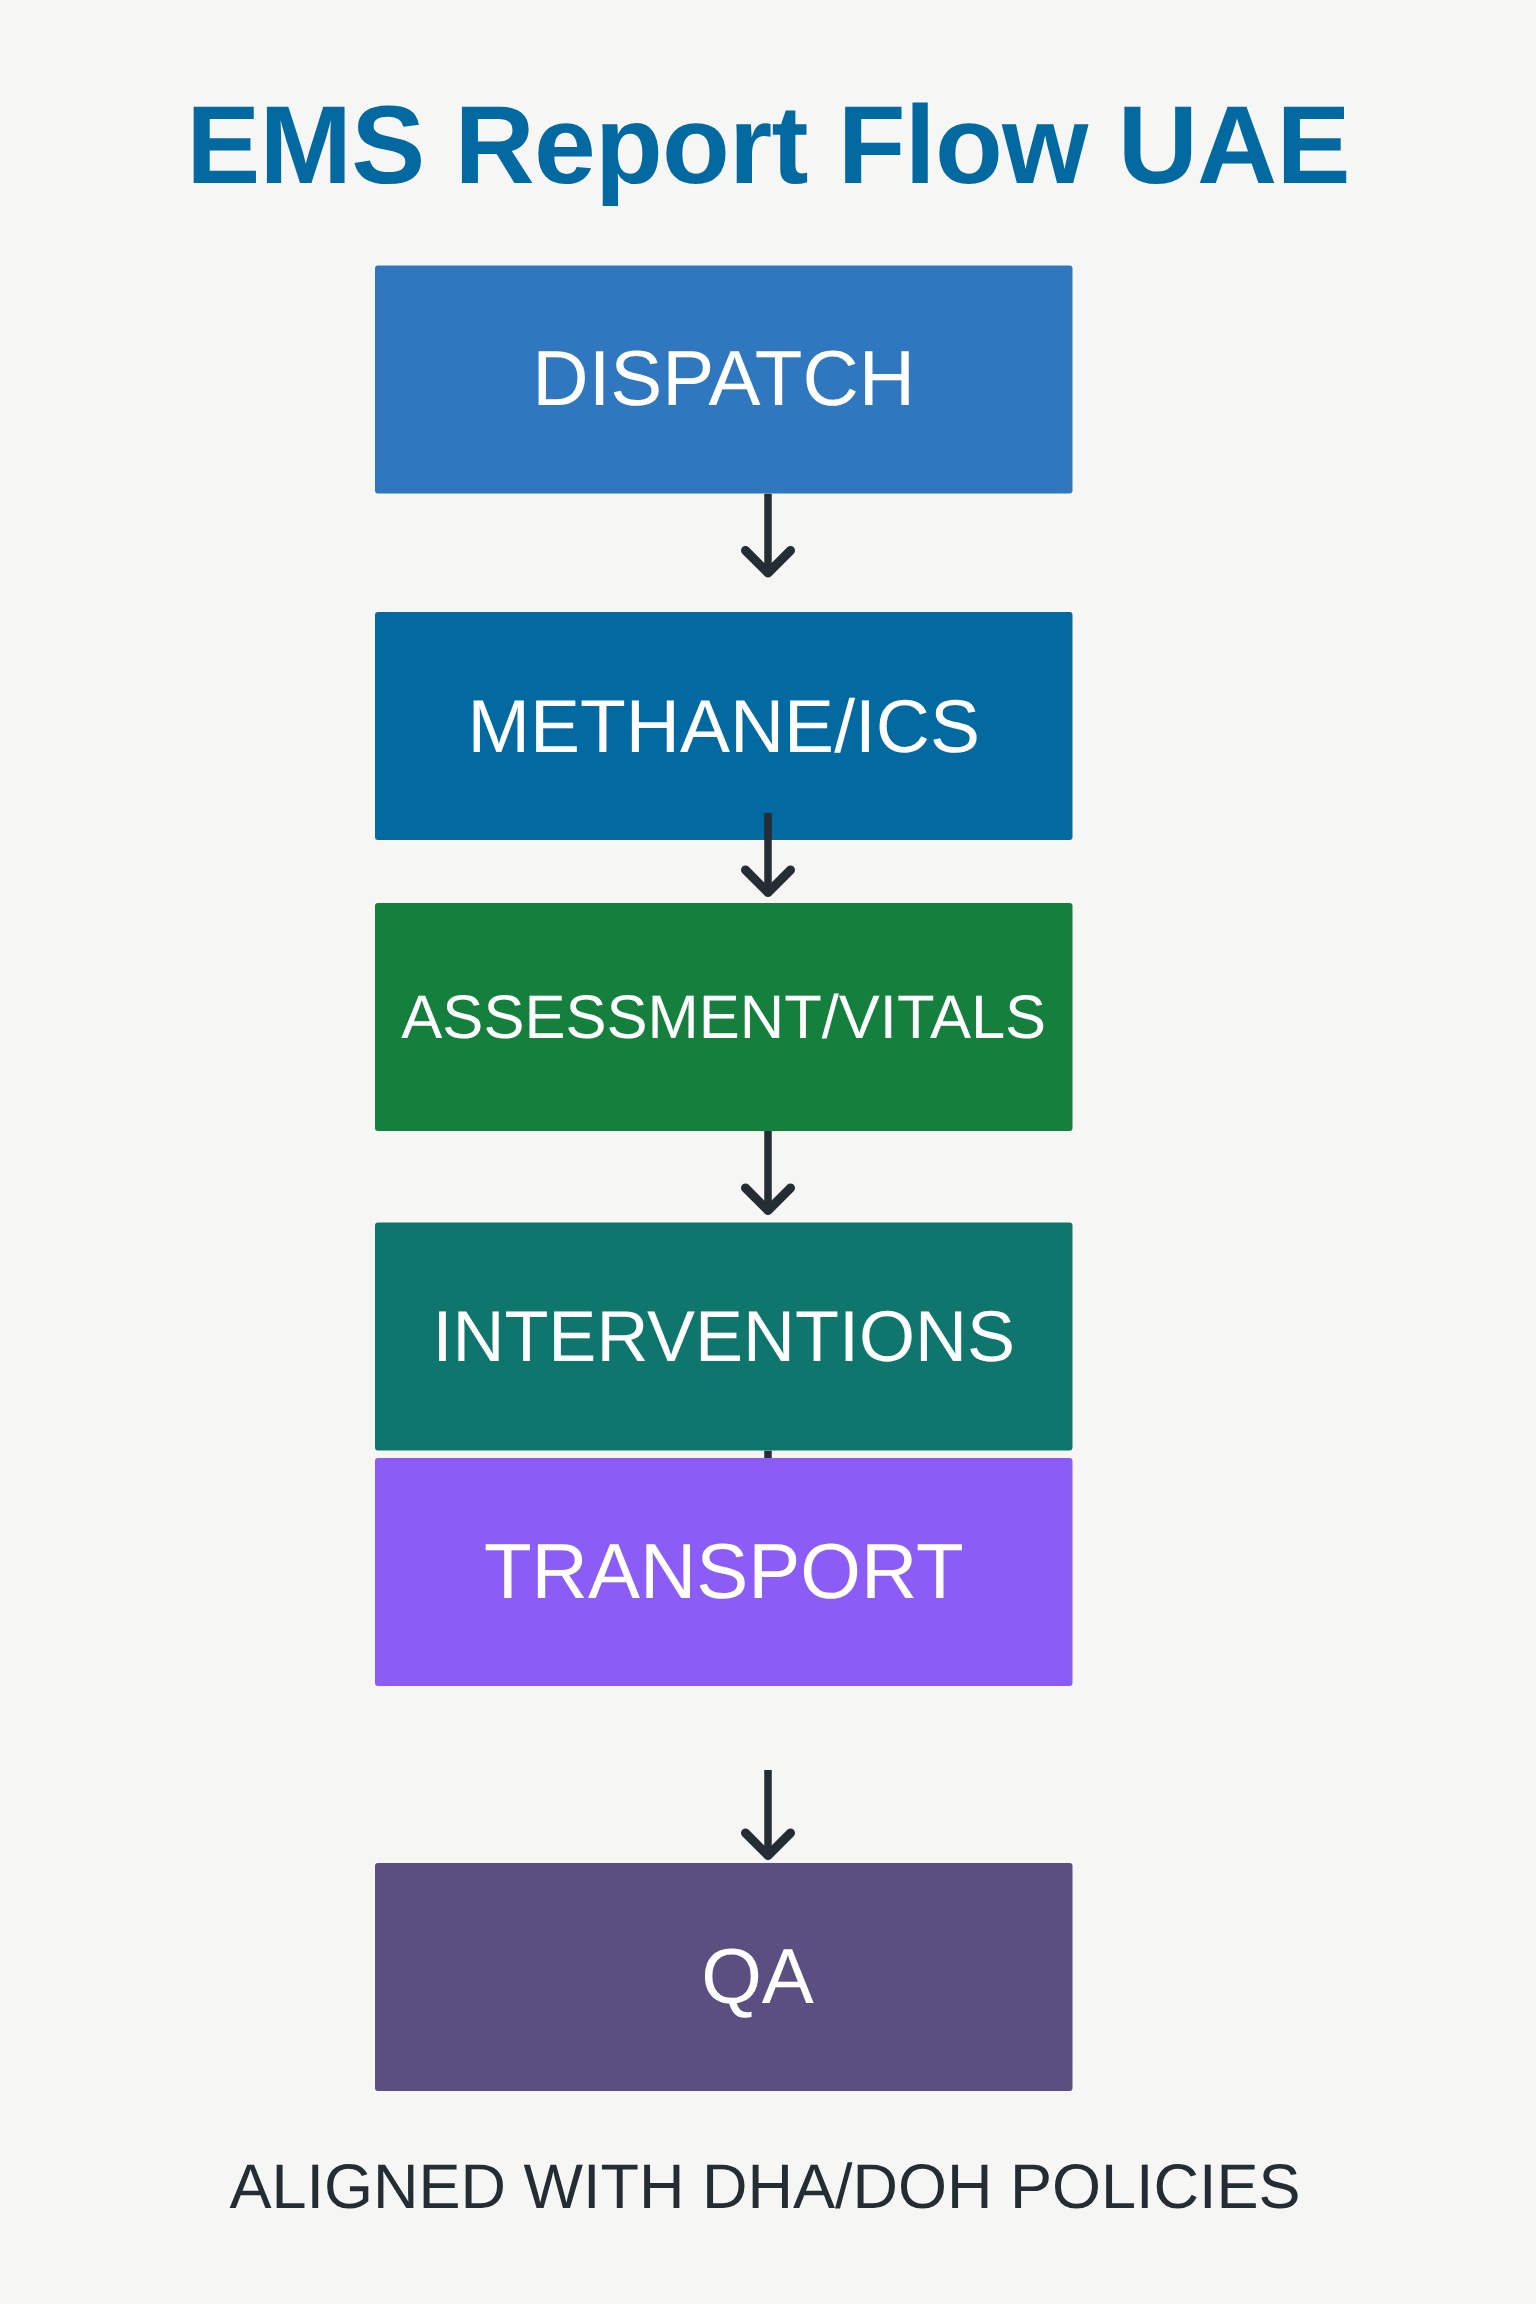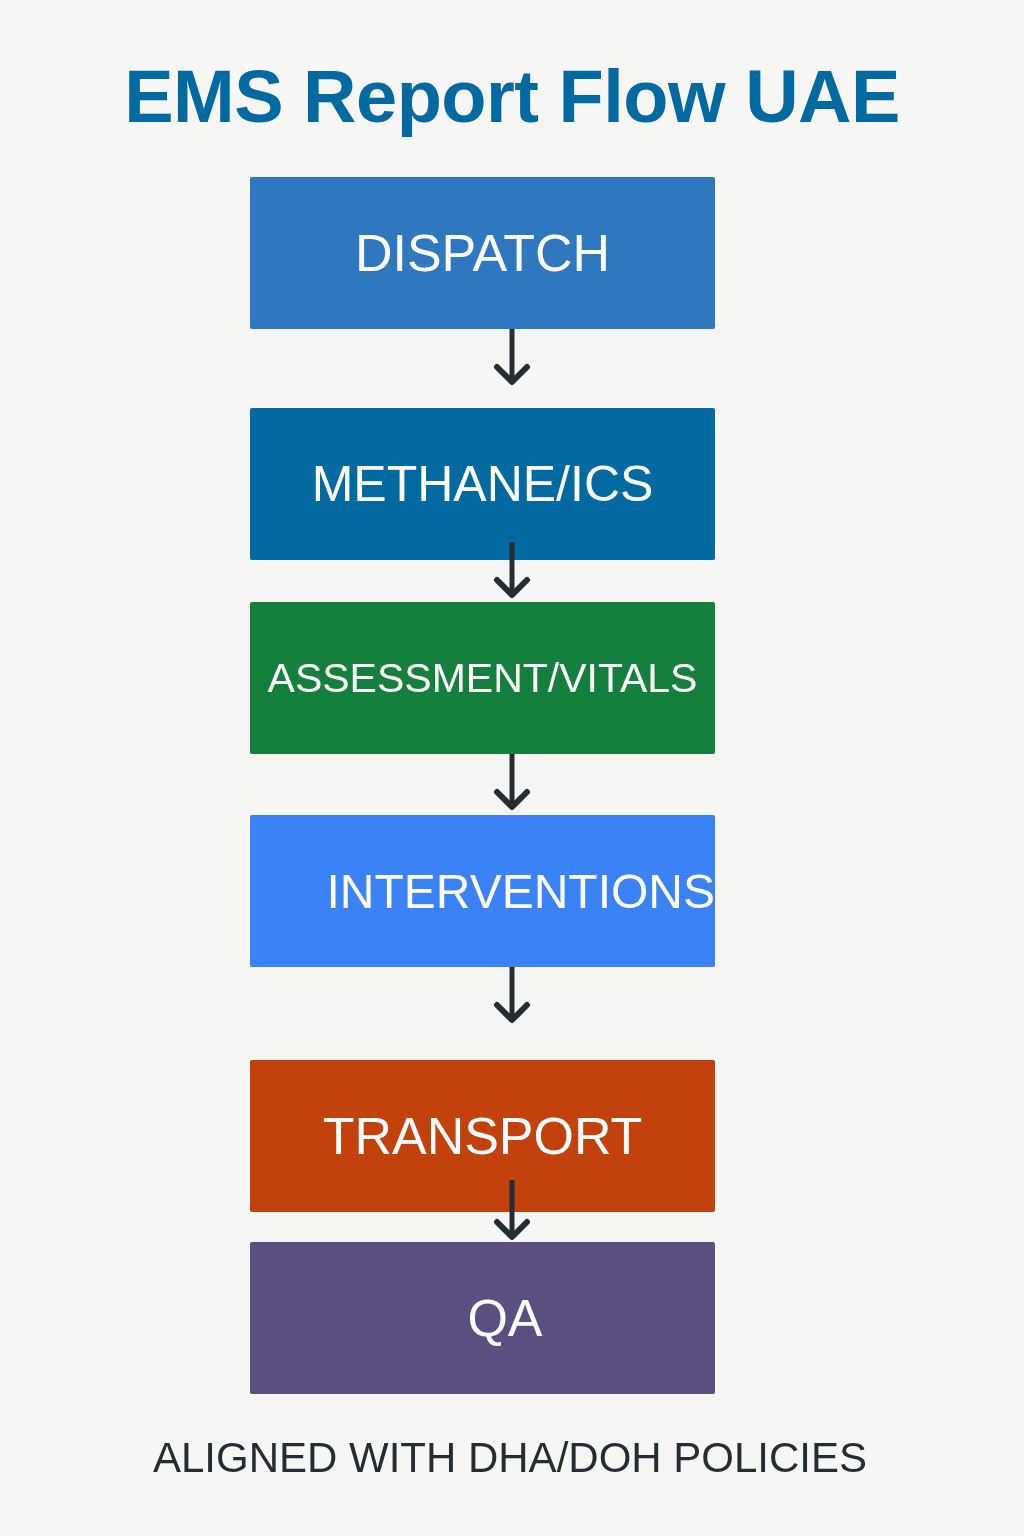--- a/index.html
+++ b/index.html
@@ -71,32 +71,32 @@
   <span class="label" style="font-size:41px;">ASSESSMENT/VITALS</span>
 </div>
 
 <div class="arrow" style="top:754px;">
   <svg width="40" height="58" viewBox="0 0 40 58">
     <line x1="20" y1="0" x2="20" y2="52" stroke="#232d33" stroke-width="5"></line>
     <polyline points="5,38 20,53 35,38" fill="none" stroke="#232d33" stroke-width="6" stroke-linecap="round" stroke-linejoin="round"></polyline>
   </svg>
 </div>
 
-<div class="step" style="top:815px;background:#3b82f6;justify-content:flex-end;">
+<div class="step" style="top:815px;background:#0f766e;">
   <span class="label" style="font-size:48px;">INTERVENTIONS</span>
 </div>
 
 <div class="arrow" style="top:967px;">
   <svg width="40" height="58" viewBox="0 0 40 58">
     <line x1="20" y1="0" x2="20" y2="52" stroke="#232d33" stroke-width="5"></line>
     <polyline points="5,38 20,53 35,38" fill="none" stroke="#232d33" stroke-width="6" stroke-linecap="round" stroke-linejoin="round"></polyline>
   </svg>
 </div>
 
-<div class="step" style="top:1060px;background:#c2410c;">
+<div class="step" style="top:972px;background:#8b5cf6;">
   <span class="label" style="font-size:52px;">TRANSPORT</span>
 </div>
 
 <div class="arrow" style="top:1180px;">
   <svg width="40" height="62" viewBox="0 0 40 62">
     <line x1="20" y1="0" x2="20" y2="56" stroke="#232d33" stroke-width="5"></line>
     <polyline points="5,42 20,57 35,42" fill="none" stroke="#232d33" stroke-width="6" stroke-linecap="round" stroke-linejoin="round"></polyline>
   </svg>
 </div>
 

